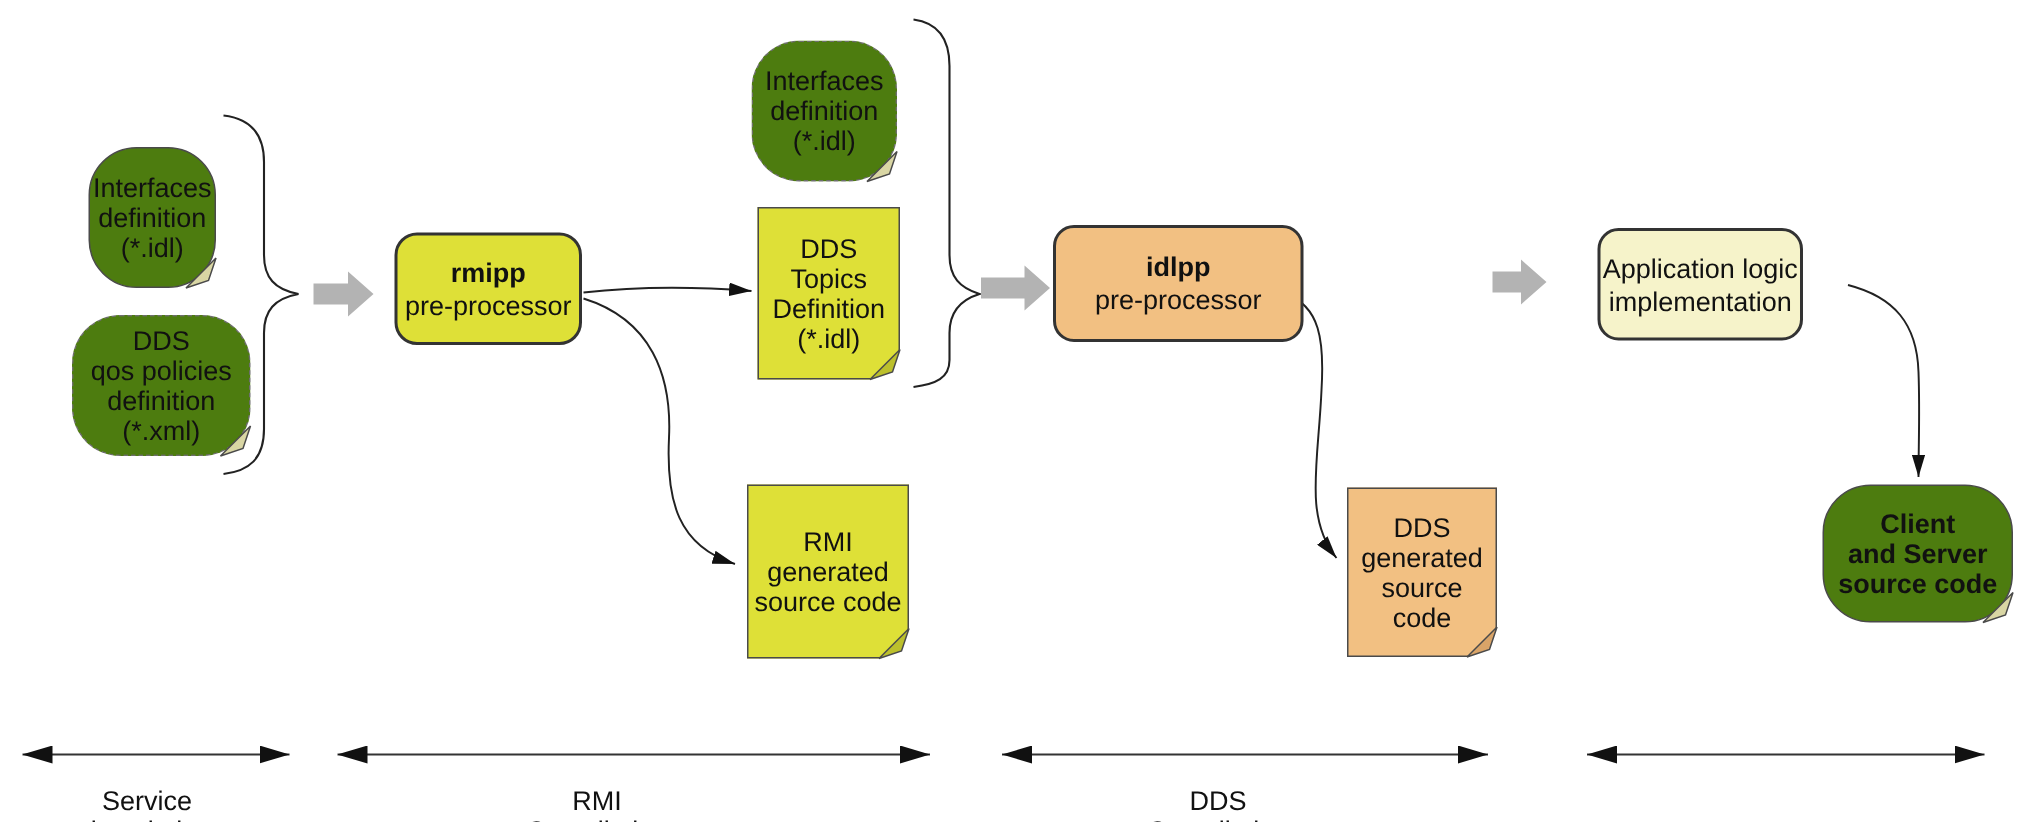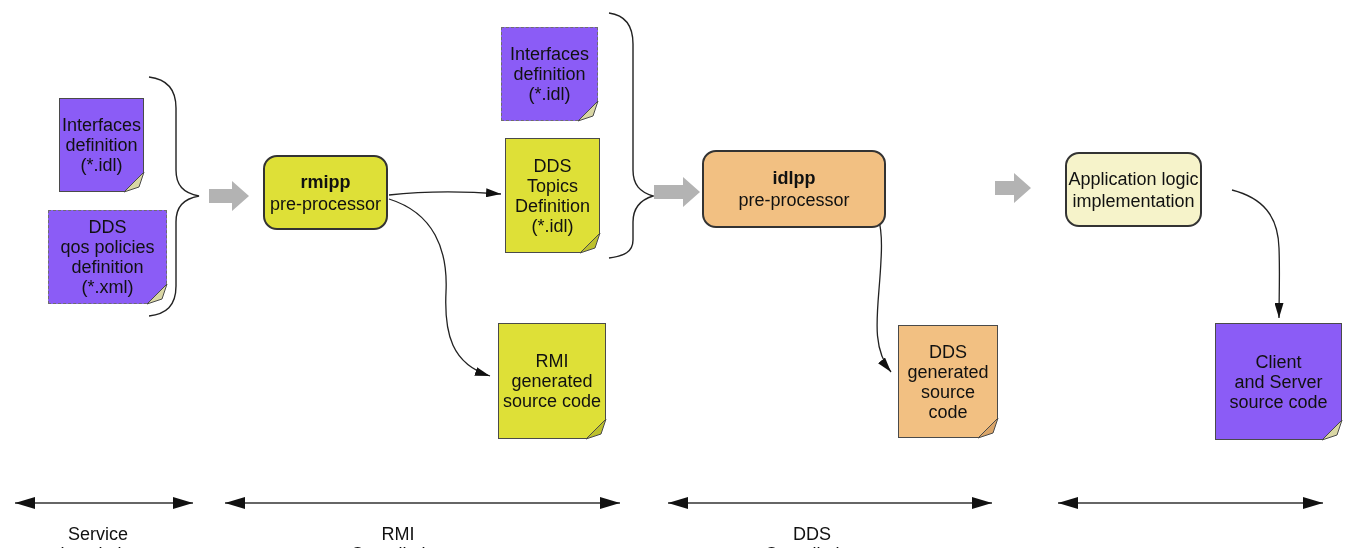--- a/index.html
+++ b/index.html
@@ -7,55 +7,55 @@
     position:relative;width:1348px;height:548px;background:#ffffff;
     font-family:"Liberation Sans", sans-serif;color:#111;overflow:hidden;
   }
   #wires{position:absolute;left:0;top:0;width:1348px;height:548px;z-index:1;pointer-events:none;}
   .note{
     position:absolute;z-index:2;display:flex;align-items:center;justify-content:center;
     text-align:center;font-size:18px;line-height:20px;
     border:1px solid #4a4a4a;box-sizing:border-box;
   }
   .note .txt{white-space:pre-line;position:relative;z-index:1;}
-  .note.pale{background:#8b5cf6;}
+  .note.pale{background:#4d7c0f;border-radius:32px;}
   .note.green{background:#dee037;}
   .note.orange{background:#f2c082;}
   .note.dashed{border:1px dashed #6e6e6e;}
   .fold{position:absolute;right:-2px;bottom:-2px;width:22px;height:22px;z-index:2;}
   .fold .cover{fill:#ffffff;}
   .note.pale .flap{fill:#d9d6a4;}
   .note.green .flap{fill:#bcc02c;}
   .note.orange .flap{fill:#d9a468;}
   .flap{stroke:#4a4a4a;stroke-width:1;}
   .proc{
     position:absolute;z-index:2;display:flex;flex-direction:column;align-items:center;justify-content:center;
     border:2px solid #333;border-radius:14px;box-sizing:border-box;
     font-size:18px;line-height:22px;text-align:center;
   }
-  .proc.green{background:#dee037;}
+  .proc.green{background:#dee037;border-radius:15px;}
   .proc.orange{background:#f2c082;}
   .proc.pale{background:#f6f3ca;}
   .proc .t{font-weight:bold;}
   .proc.plain .t{font-weight:normal;}
   .phase-label{
     position:absolute;z-index:2;top:524px;transform:translateX(-50%);
     text-align:center;font-size:18px;line-height:20px;white-space:pre-line;
   }
   
   #note-interfaces-left {left:59px;  top:98px;  width:85px;  height:94px;}
   #note-dds-qos         {left:48px;  top:210px; width:119px; height:94px;}
   #note-interfaces-top  {left:501px; top:27px;  width:97px;  height:94px;}
   #note-dds-topics      {left:505px; top:138px; width:95px;  height:115px;}
   #note-rmi-generated   {left:498px; top:323px; width:108px; height:116px;}
   #note-dds-generated   {left:898px; top:325px; width:100px; height:113px;}
-  #note-client-server   {left:1215px;top:323px; width:127px; height:117px;}
+  #note-client-server   {left:1215px;top:323px; width:127px; height:92px;font-weight:bold;}
   
   #proc-rmipp    {left:263px; top:155px; width:125px; height:75px;}
-  #proc-idlpp    {left:702px; top:150px; width:184px; height:78px;}
+  #proc-idlpp    {left:702px; top:150px; width:167px; height:78px;}
   #proc-applogic {left:1065px;top:152px; width:137px; height:75px;}
   
   #phase-0{left:98px;} #phase-1{left:398px;} #phase-2{left:812px;} #phase-3{left:1190px;}
 </style>
 </head>
 <body>
 
 <div id="canvas">
 
   <svg id="wires" viewBox="0 0 1348 548">

